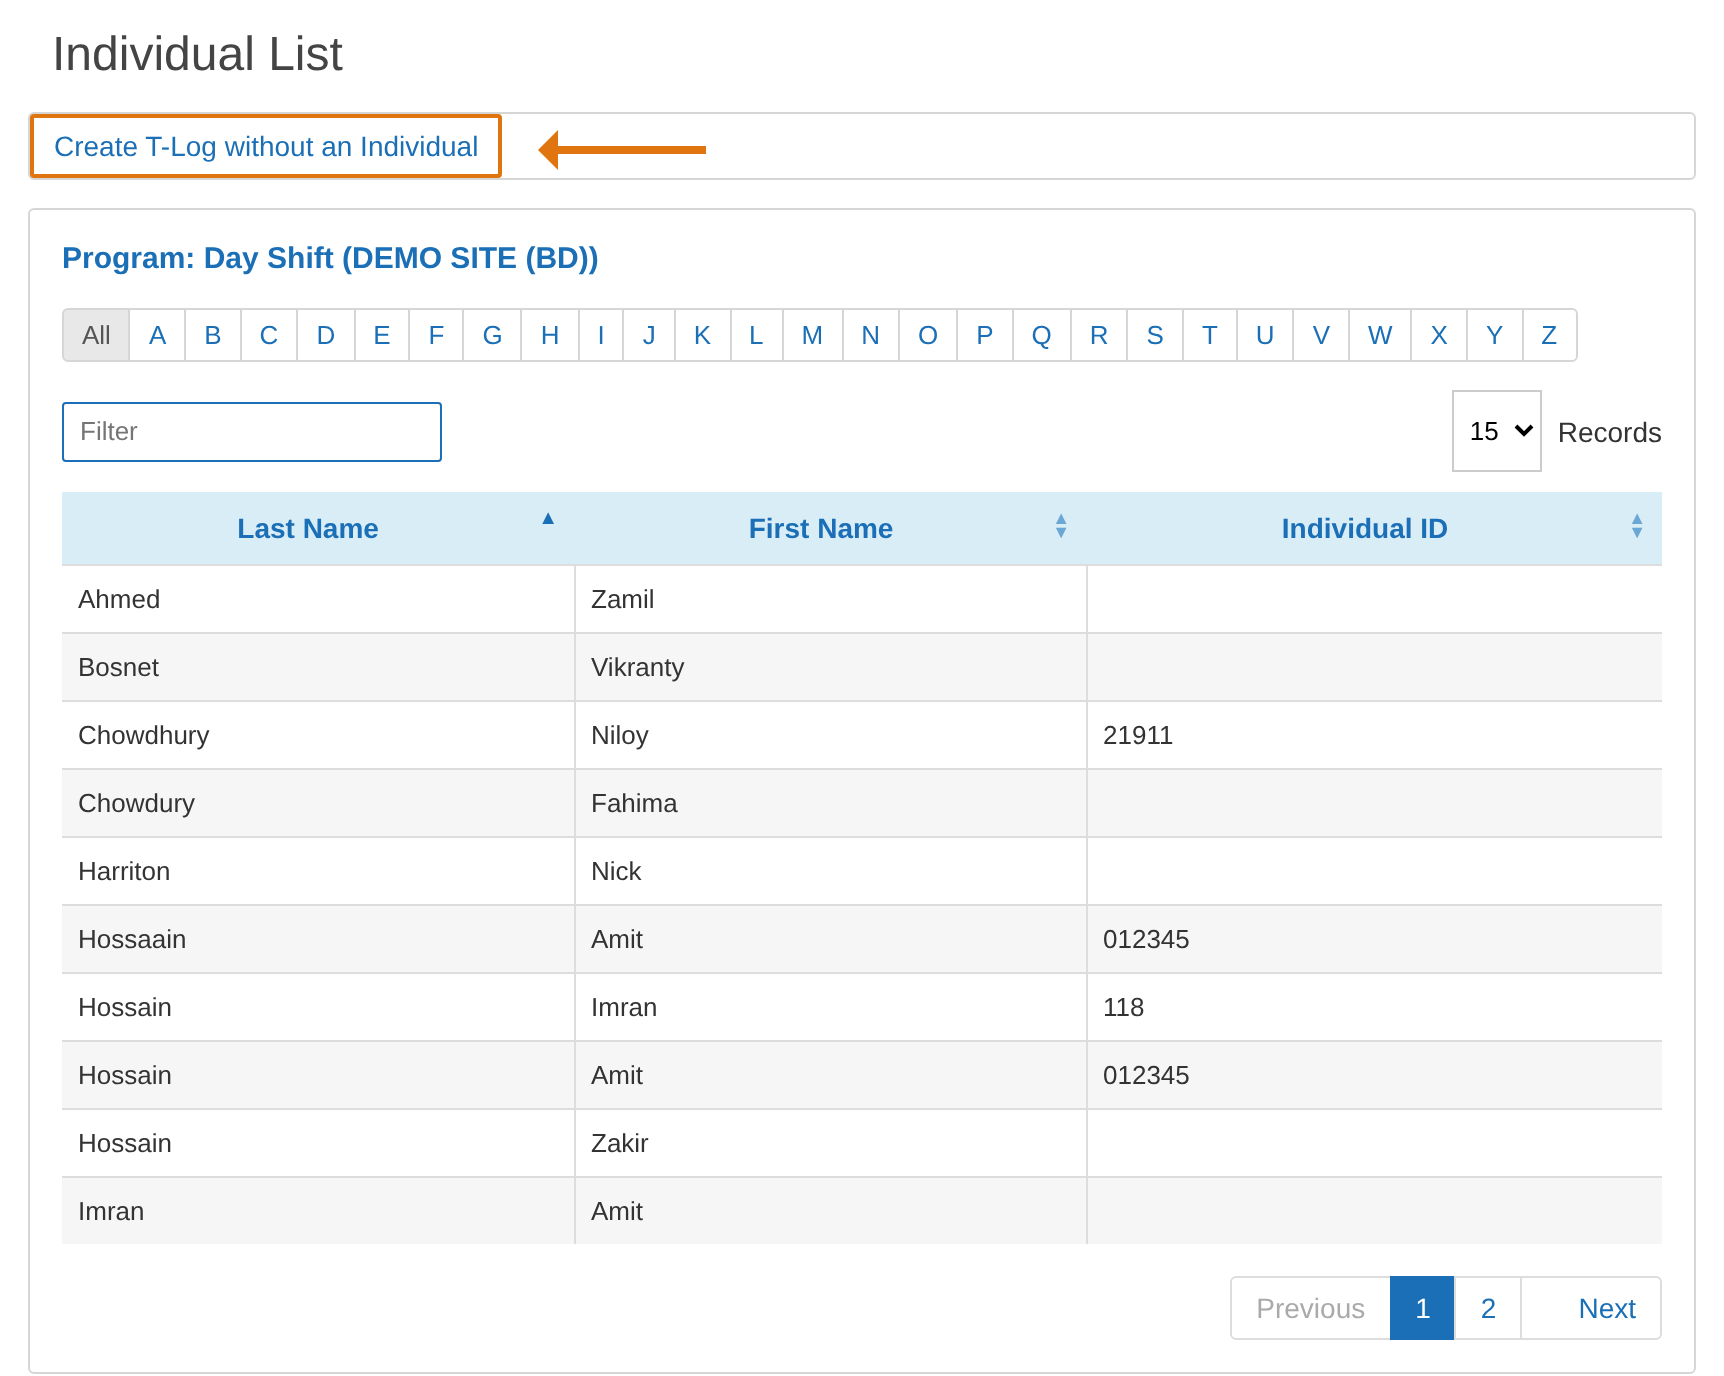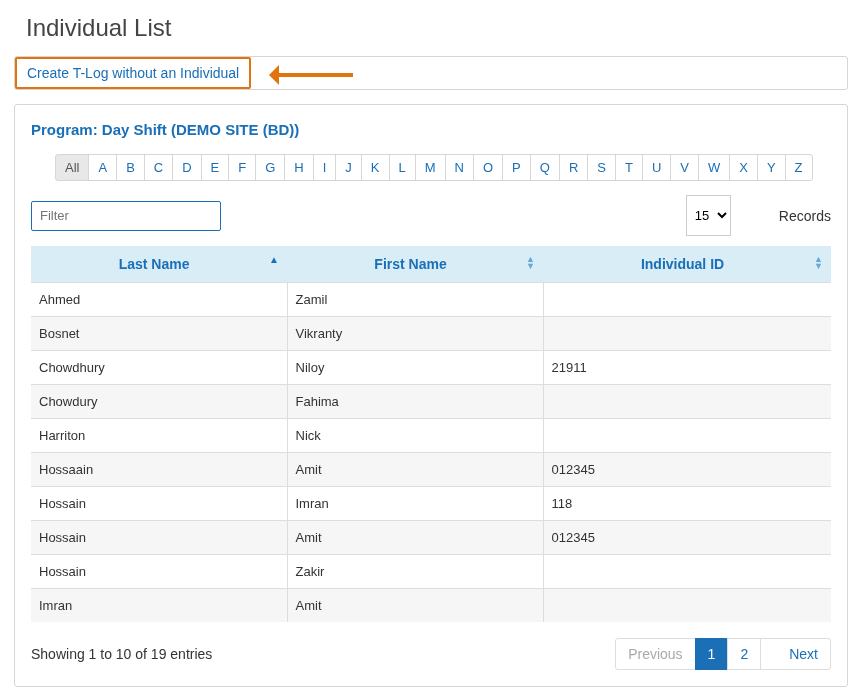--- a/index.html
+++ b/index.html
@@ -8,24 +8,24 @@
   .panel-outer { border:1px solid #d6d6d6; border-radius:3px; margin-bottom:14px; }
   .highlight-box { display:inline-block; border:2px solid #e0740f; padding:6px 10px; border-radius:2px; }
   .tlog-link { color:#1a6fb6; text-decoration:none; font-size:14px; }
   .arrow { display:inline-block; vertical-align:middle; margin-left:18px; position:relative; width:90px; height:12px; }
   .arrow::before { content:""; position:absolute; top:4px; left:0; width:80px; height:4px; background:#e0740f; }
   .arrow::after { content:""; position:absolute; top:-4px; left:-14px; border:10px solid transparent; border-right-color:#e0740f; }
   .main-panel { border:1px solid #d6d6d6; border-radius:3px; padding:16px; }
   .program-title { color:#1a6fb6; font-weight:700; font-size:15px; margin-bottom:16px; }
   .alpha-row { margin-bottom:14px; }
   .alpha-btn { display:inline-block; border:1px solid #d6d6d6; padding:5px 9px; font-size:13px; color:#1a6fb6; background:#fff; cursor:pointer; margin-right:-1px; }
-  .alpha-btn.active { background:#e8e8e8; color:#555;margin-left:24px; }
+  .alpha-btn.active { background:#e8e8e8; color:#555; }
   .alpha-btn:first-child { border-radius:3px 0 0 3px; }
   .alpha-btn:last-child { border-radius:0 3px 3px 0; }
-  .filter-row { display:flex; align-items:center; margin-bottom:10px;gap:40px; }
+  .filter-row { display:flex; align-items:center; margin-bottom:10px; }
   .filter-input { width:190px; height:30px; padding:4px 8px; border:1px solid #1a6fb6; border-radius:2px; outline:none; font-size:13px; }
   .spacer { flex:1; }
   .rec-select { border:1px solid #ccc; height:41px; padding:2px 4px; background:#fff; font-size:13px; }
   .rec-label { margin-left:8px; font-size:14px; color:#333; }
   table { width:100%; border-collapse:collapse; }
   thead th { background:#d9edf7; text-align:center; padding:10px 8px; border-bottom:1px solid #ddd; color:#1a6fb6; font-weight:700; font-size:14px; position:relative; }
   thead th .sort { float:right; font-size:9px; color:#6aa7d4; line-height:7px; }
   thead th .sort.single { color:#1a6fb6; font-size:10px;}
   tbody td { padding:9px 8px; border-top:1px solid #ddd; border-left:1px solid #ddd; }
   tbody td:first-child { border-left:none; }
@@ -130,17 +130,16 @@
         </tr>
         <tr>
           <td>Imran</td>
           <td>Amit</td>
           <td></td>
         </tr>
       </tbody>
   </table>
 
   <div class="bottom-row">
-    <div class="entries-text">Showing 1 to 10 of 19 entries</div>
     <div class="pagination" id="pagination"><span class="page-btn disabled">Previous</span><span class="page-btn active">1</span><span class="page-btn">2</span><span class="page-btn">Next</span></div>
   </div>
 
 </div>
 
 </body></html>

